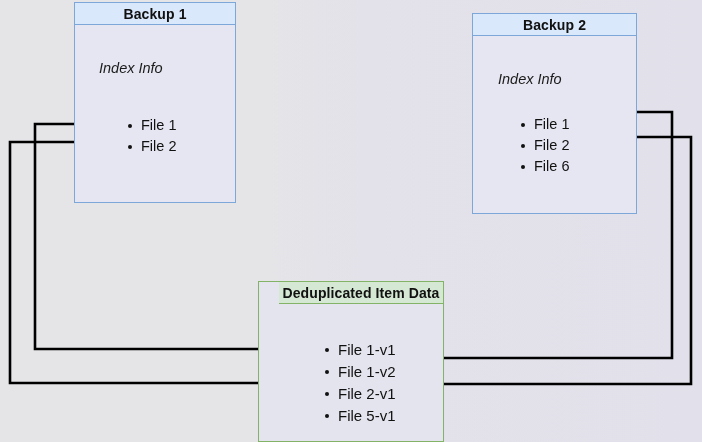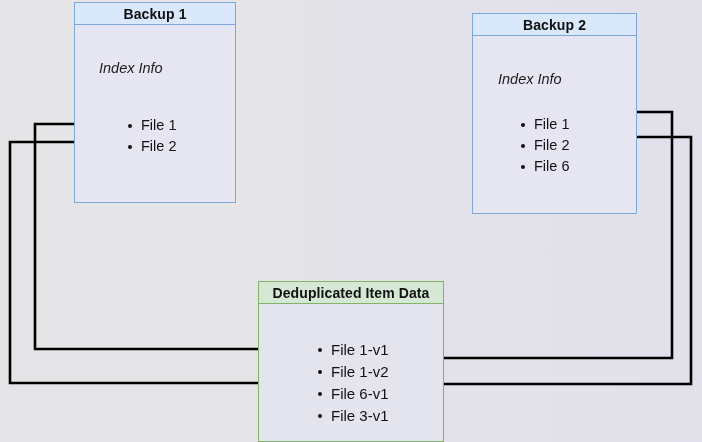--- a/index.html
+++ b/index.html
@@ -41,20 +41,21 @@
     align-items: center;
     justify-content: center;
     font-size: 14px;
     font-weight: bold;
     color: #111;
     letter-spacing: .1px;
   }
   .box.green {
     border-color: #82b366;
     background: #e4e4ee;
+    padding-left: 20px;
   }
   .box.green .hdr {
     background: #d5e8d4;
     border-bottom-color: #82b366;
   }
   .box .body {
     position: relative;
     height: calc(100% - 22px);
   }
   .idx-label {
@@ -137,22 +138,22 @@
         <li>File 1</li>
         <li>File 2</li>
         <li>File 6</li>
       </ul>
     </div>
   </div>
 
   <div class="box green" style="left:258px; top:281px; width:186px; height:161px;">
     <div class="hdr">Deduplicated Item Data</div>
     <div class="body">
-      <ul class="bullets dedup" style="left:57px; top:35px;">
+      <ul class="bullets dedup" style="left:44px; top:35px;">
         <li>File 1-v1</li>
         <li>File 1-v2</li>
-        <li>File 6-v1</li>
-        <li>File 3-v1</li>
+        <li>File 2-v1</li>
+        <li>File 5-v1</li>
       </ul>
     </div>
   </div>
 
 </div>
 
 </body></html>

